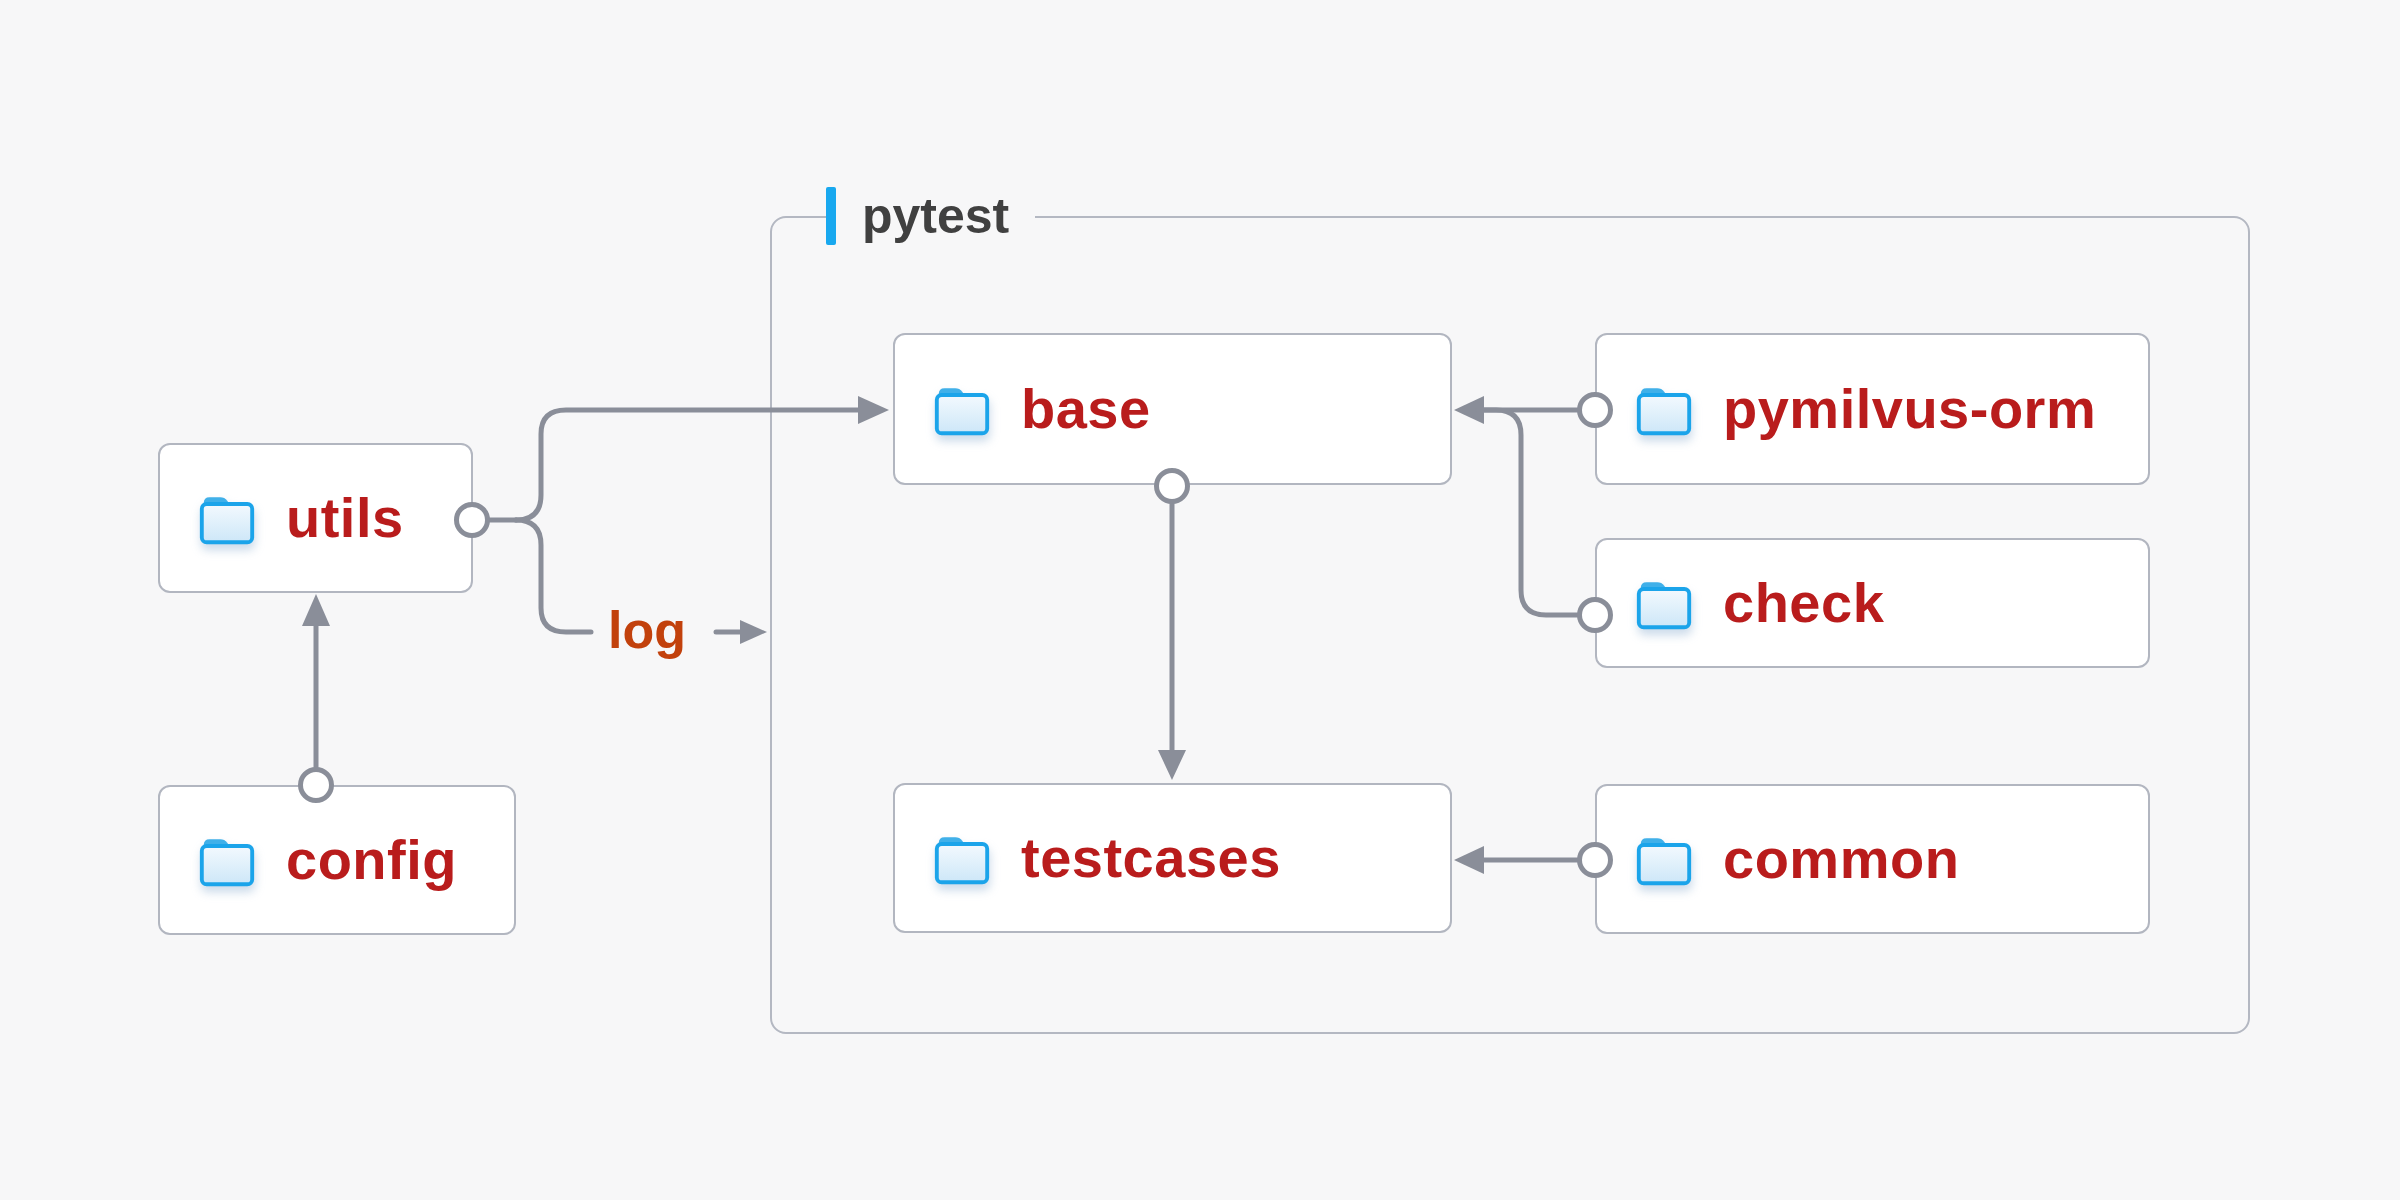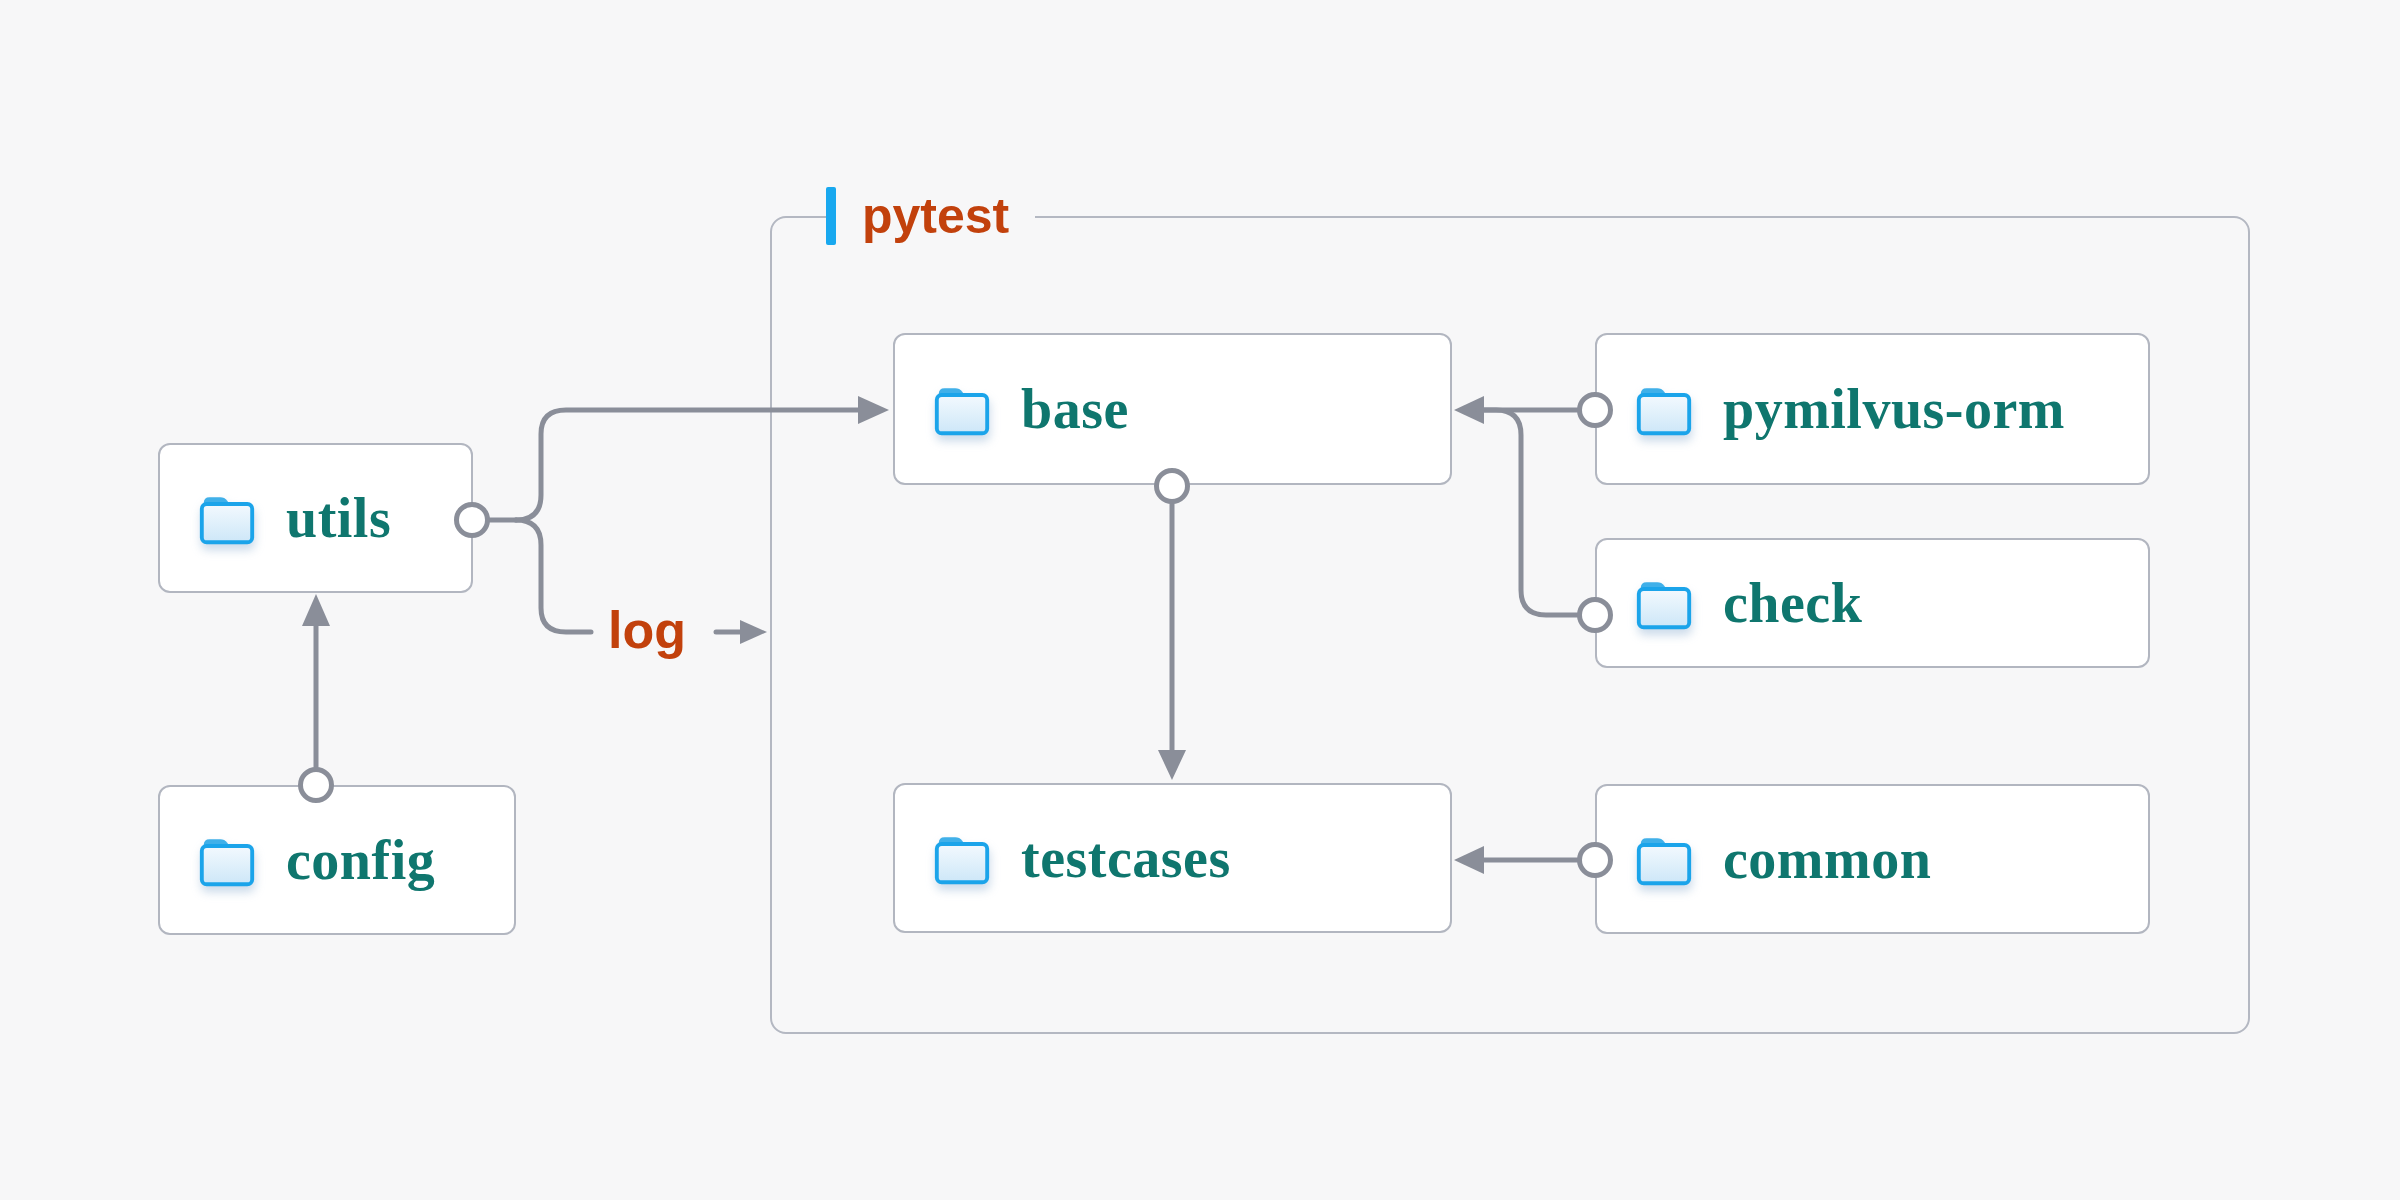--- a/index.html
+++ b/index.html
@@ -28,40 +28,39 @@
     padding: 4px 26px 4px 0;
     z-index: 4;
   }
   .group-label .accent-bar {
     width: 10px; height: 58px;
     background: #18a8ef;
     border-radius: 2px;
     margin-right: 26px;
   }
   .group-label .group-title {
-    font-size: 50px; font-weight: 600; color: #c2410c;
+    font-size: 50px; font-weight: 600; color: #404040;
     line-height: 1;
   }
 
   
   .node {
     position: absolute;
     background: #ffffff;
     border: 2.5px solid #b2b6c0;
     border-radius: 12px;
     display: flex; align-items: center;
     padding-left: 36px;
     box-sizing: border-box;
     z-index: 2;
   }
   .node .label {
-    font-size: 56px; font-weight: 700; color: #0f766e;
+    font-size: 56px; font-weight: 700; color: #b91c1c;
     margin-left: 28px; line-height: 1;
     letter-spacing: 0.5px;
-    font-family: Liberation Serif, serif;
   }
   .folder { width: 62px; height: 53px; flex: 0 0 auto;
     filter: drop-shadow(1px 6px 5px rgba(108,152,196,0.35)); }
 
   #node-utils        { left: 158px;  top: 443px; width: 315px; height: 150px; text-align: right; }
   #node-config       { left: 158px;  top: 785px; width: 358px; height: 150px; }
   #node-base         { left: 893px;  top: 333px; width: 559px; height: 152px; }
   #node-pymilvus-orm { left: 1595px; top: 333px; width: 555px; height: 152px; }
   #node-check        { left: 1595px; top: 538px; width: 555px; height: 130px; }
   #node-testcases    { left: 893px;  top: 783px; width: 559px; height: 150px; }

